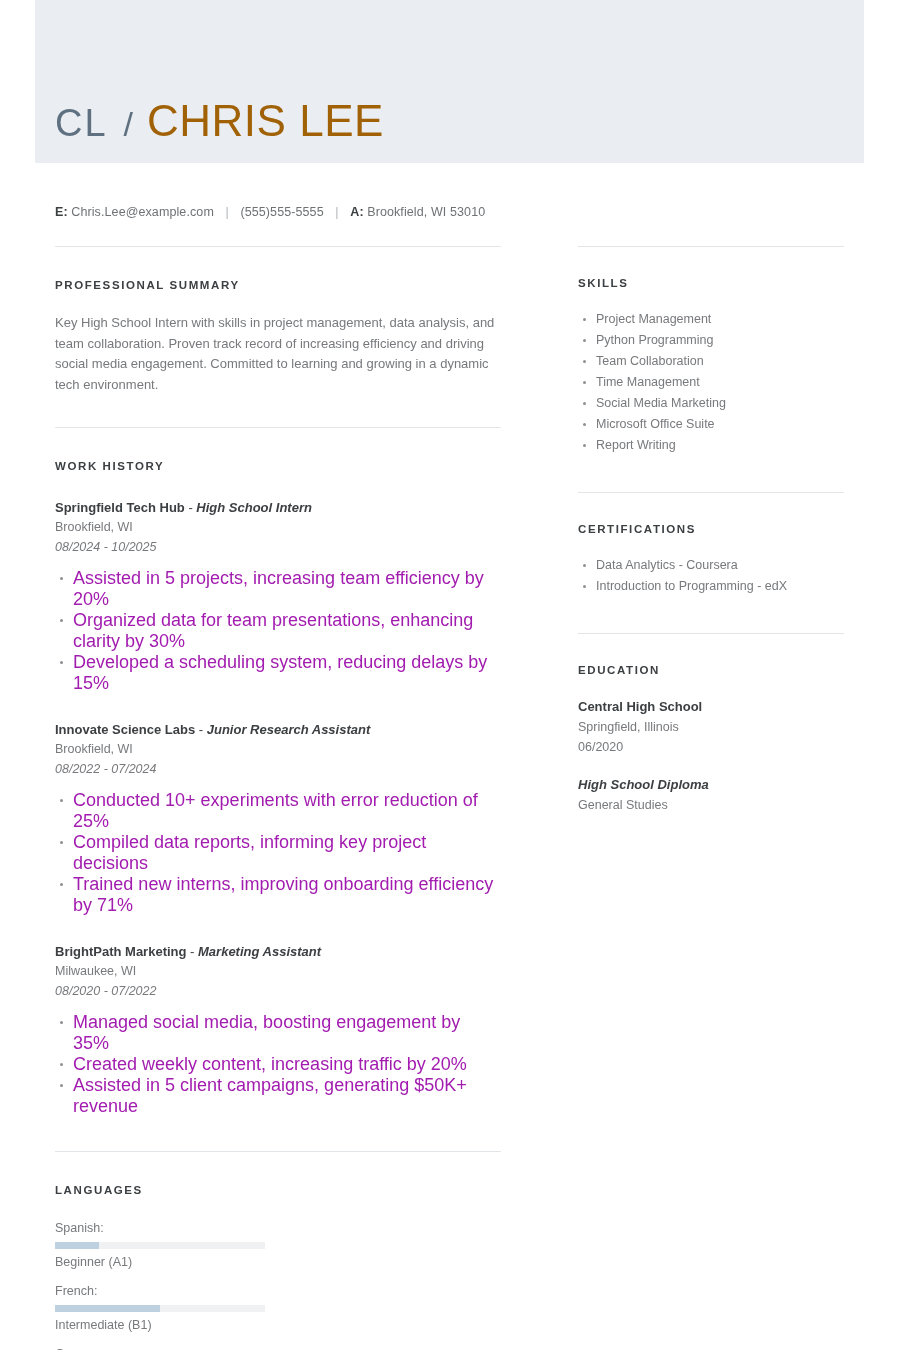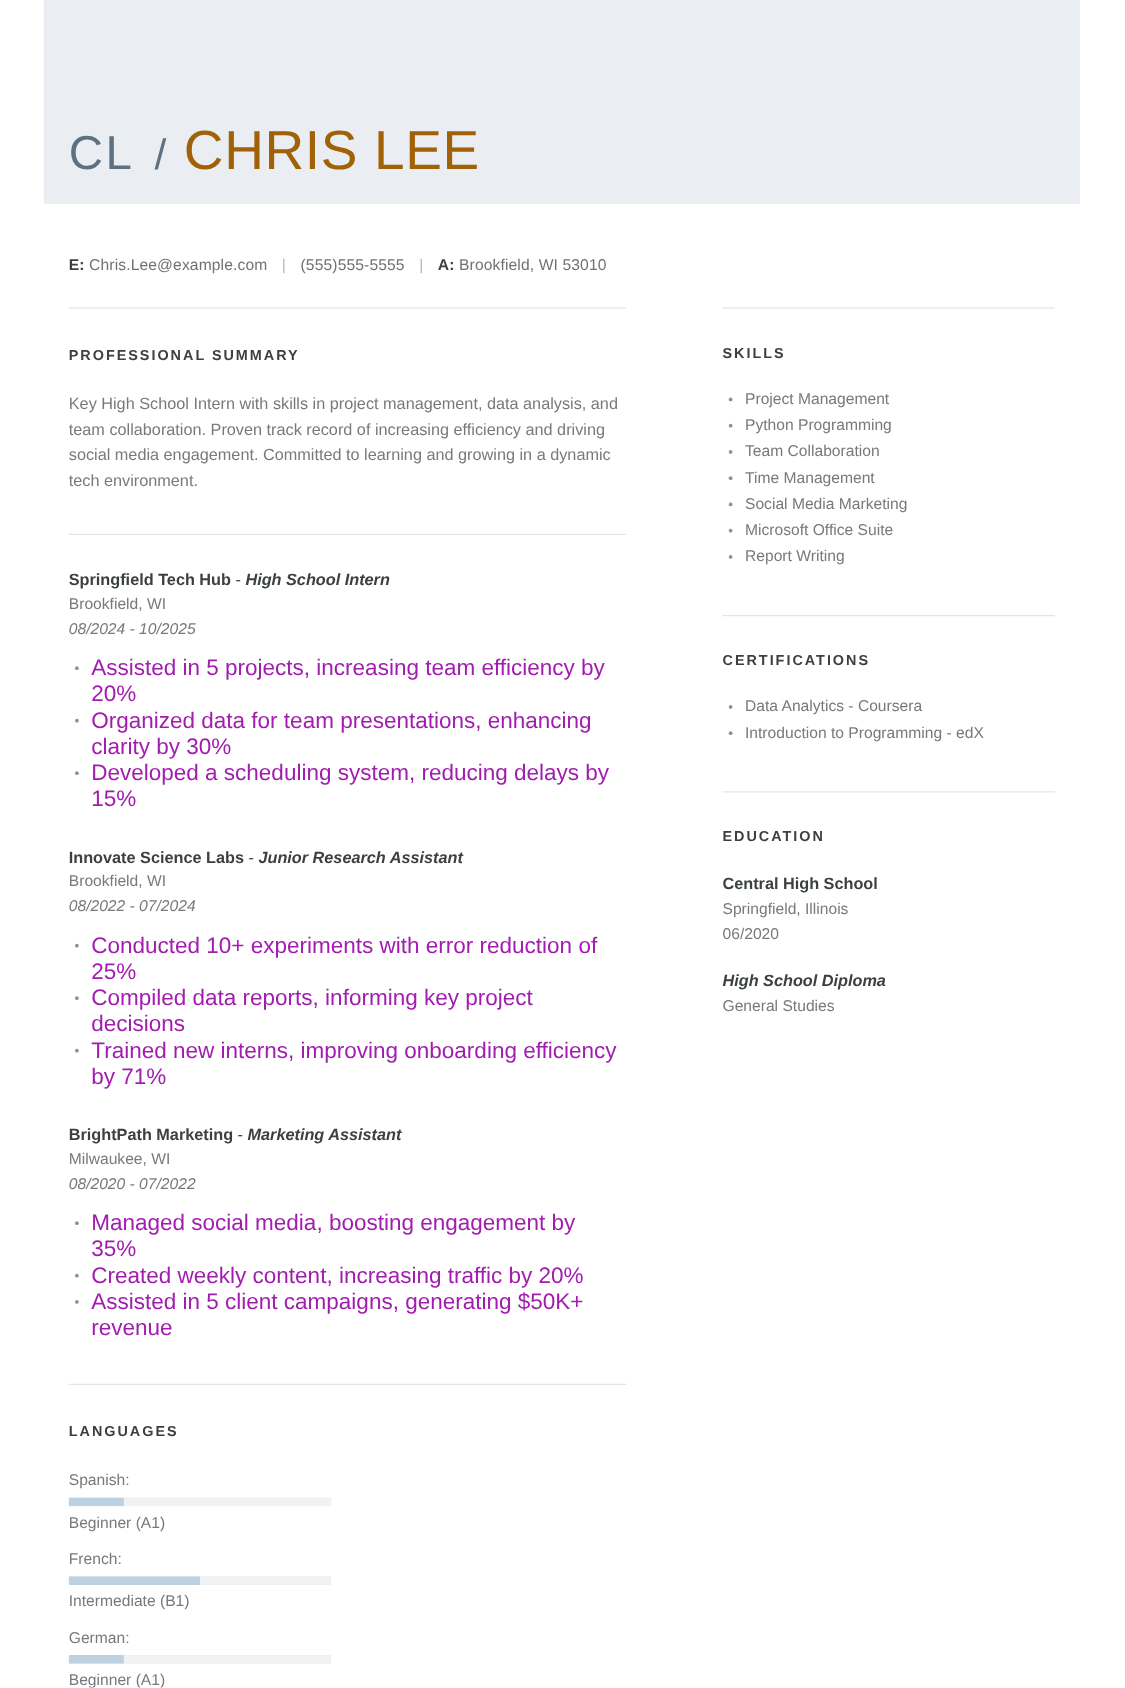--- a/index.html
+++ b/index.html
@@ -277,20 +277,21 @@
     <span>Brookfield, WI 53010</span>
   </div>
 
   <div class="col-left lx">
 
     <div class="rule"></div>
     <div class="section-title">PROFESSIONAL SUMMARY</div>
     <div class="summary">Key High School Intern with skills in project management, data analysis, and team collaboration. Proven track record of increasing efficiency and driving social media engagement. Committed to learning and growing in a dynamic tech environment.</div>
 
     <div class="rule" style="margin-top:32px"></div>
+    <div class="section-title">WORK HISTORY</div>
 
     <div id="jobs-container">
         <div class="job">
           <div class="job-title"><span>Springfield Tech Hub</span><span class="dash"> - </span><span class="role">High School Intern</span></div>
           <div class="job-loc">Brookfield, WI</div>
           <div class="job-dates">08/2024 - 10/2025</div>
           <ul class="bullets">
             <li>Assisted in 5 projects, increasing team efficiency by 20%</li>
             <li>Organized data for team presentations, enhancing clarity by 30%</li>
             <li>Developed a scheduling system, reducing delays by 15%</li>

